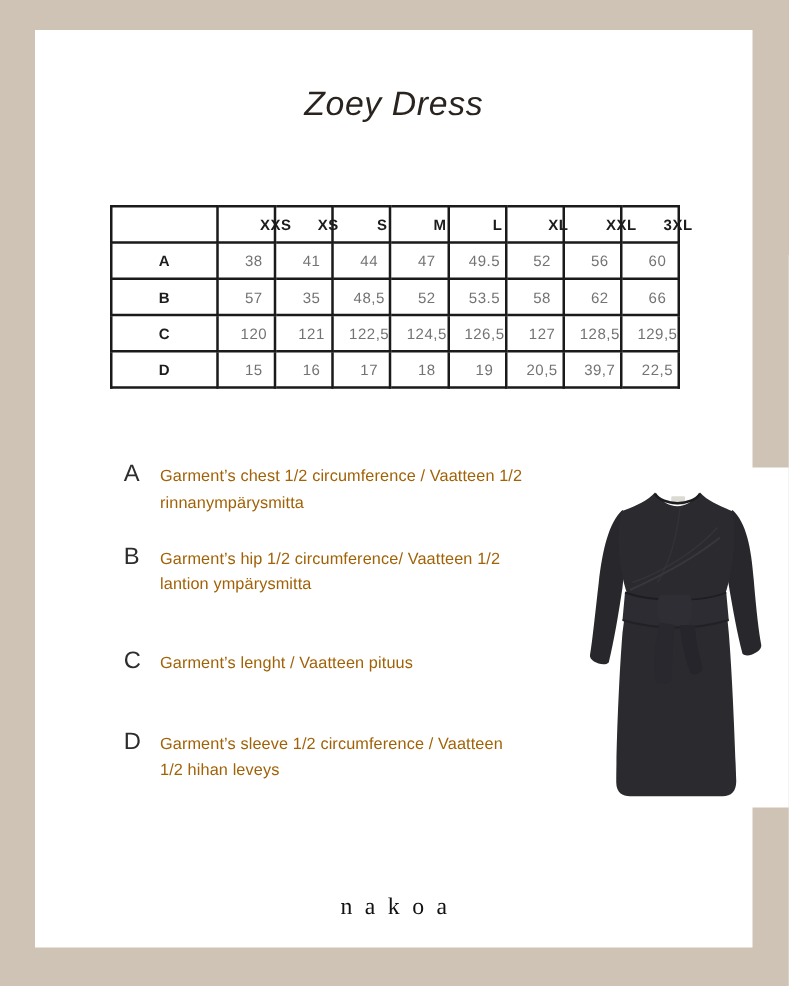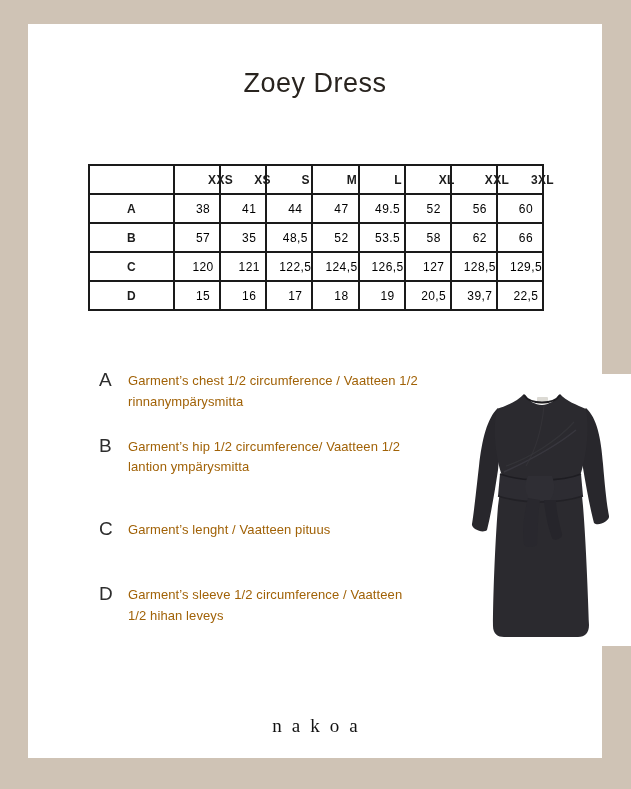--- a/index.html
+++ b/index.html
@@ -9,35 +9,35 @@
     font-family:"Liberation Sans",sans-serif;
   }
   .card{
     position:absolute;left:28px;top:24px;width:574px;height:734px;
     background:#ffffff;
   }
   .page-title{
     position:absolute;left:0;right:0;top:44px;margin:0;
     text-align:center;
     font-family:"Liberation Sans",sans-serif;
-    font-size:27px;font-weight:400;letter-spacing:0.5px;color:#29241f;
+    font-size:27px;font-weight:400;letter-spacing:0.5px;color:#29241f;font-style:italic;
   }
   table.size-chart{
     position:absolute;left:60px;top:140px;width:456px;
     border-collapse:collapse;table-layout:fixed;
   }
   table.size-chart th,table.size-chart td{
     border:2px solid #1a1a1a;
     height:27px;padding:0;text-align:center;vertical-align:middle;
     font-size:12px;letter-spacing:0.4px;
   }
   table.size-chart thead th{font-weight:bold;color:#1c1c1c;padding-left:33px;}
   table.size-chart tbody th{font-weight:bold;color:#1c1c1c;width:50px;}
   table.size-chart thead th.corner{width:50px;}
-  table.size-chart td{font-weight:normal;color:#000000;padding-left:12px;}
+  table.size-chart td{font-weight:normal;color:#737373;padding-left:12px;}
   .legend{
     position:absolute;left:71px;top:346px;width:322px;
   }
   .legend-item{display:flex;align-items:flex-start;}
   .legend-item:nth-child(1){margin-bottom:23px;}
   .legend-item:nth-child(2){margin-bottom:41px;}
   .legend-item:nth-child(3){margin-bottom:43px;}
   .legend-letter{
     width:21px;flex-shrink:0;margin-right:8px;
     font-size:19px;font-weight:400;color:#2d2d2d;line-height:1.1;

